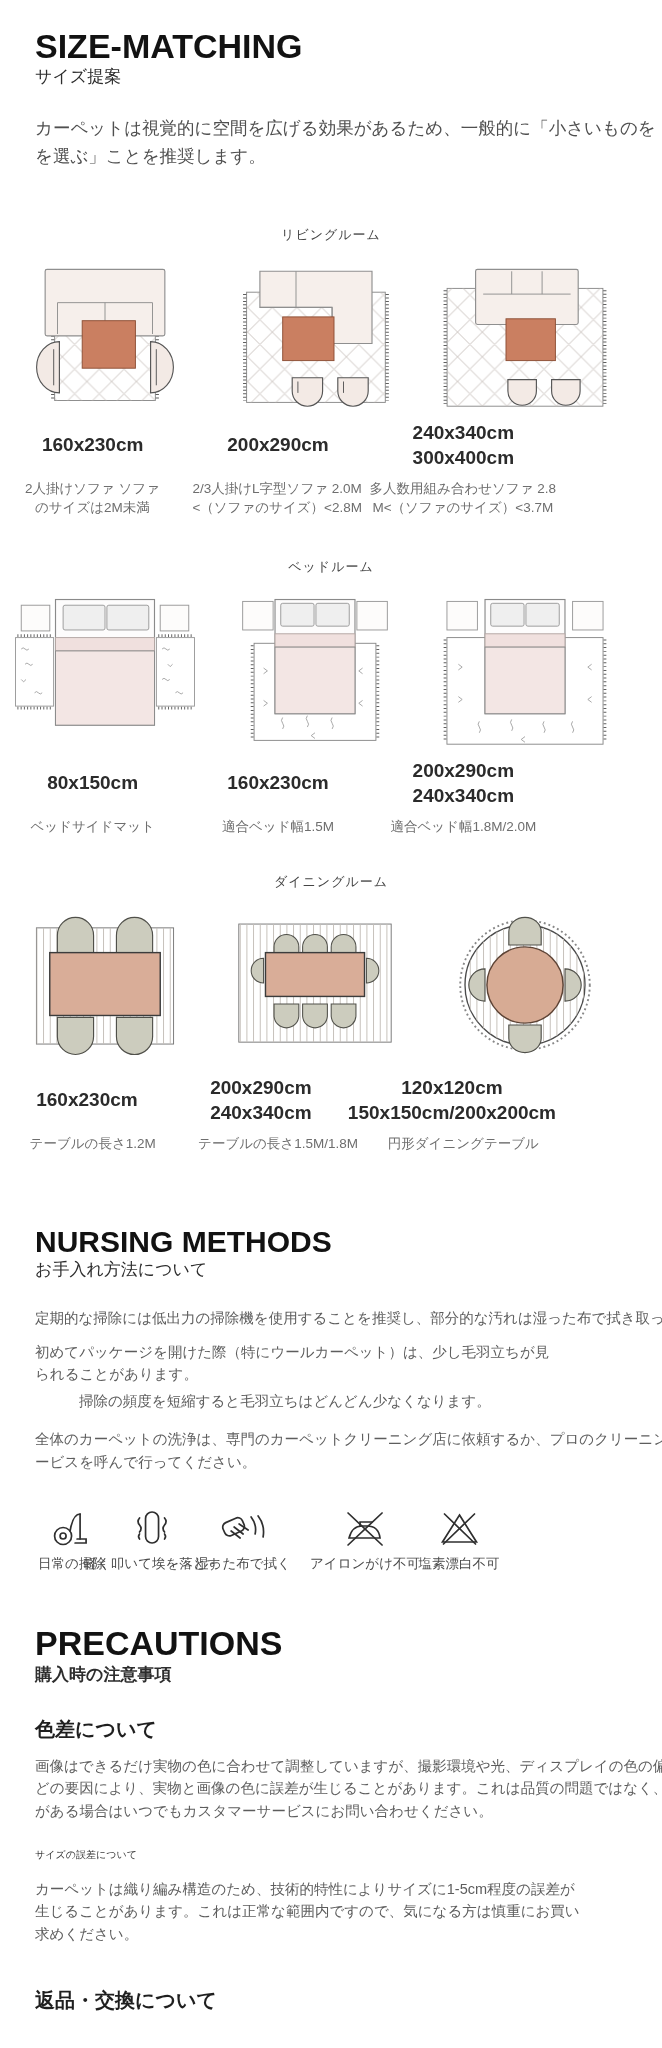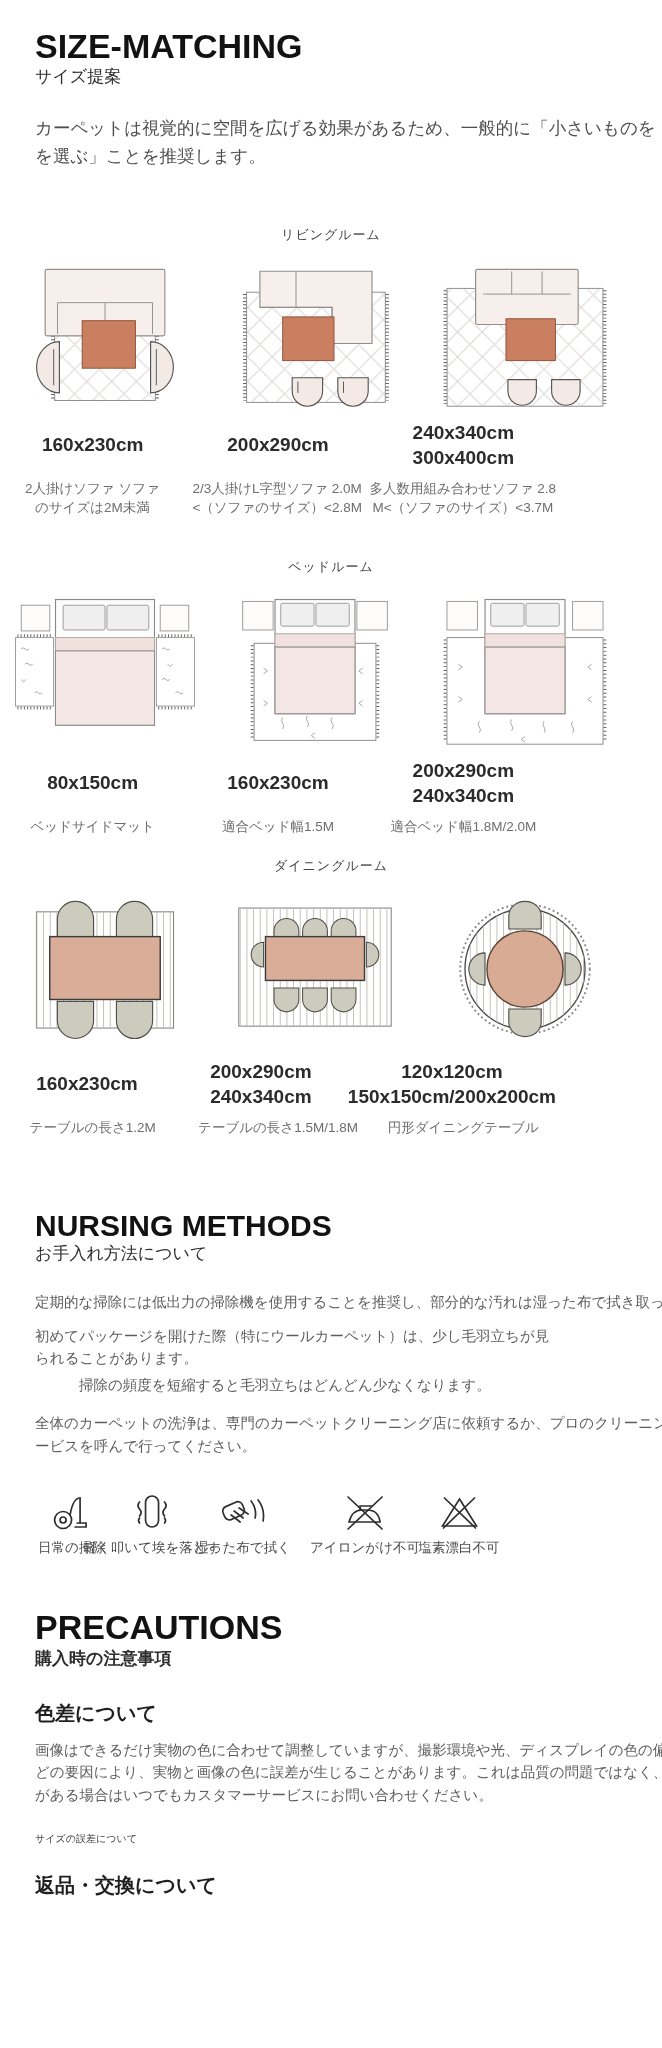--- a/index.html
+++ b/index.html
@@ -235,21 +235,21 @@
       </div>
     <div class="cell">
         <span class="desc-txt">適合ベッド幅1.5M</span>
       </div>
     <div class="cell">
         <span class="desc-txt">適合ベッド幅1.8M/2.0M</span>
       </div>
   </div>
 </div>
 
-<div style="margin-top:20px;">
+<div style="margin-top:36px;">
   <div class="room-label">ダイニングルーム</div>
   <div class="dgrid" style="margin-top:14px;">
     <div class="cell">
         <svg class="diagram" width="210" height="160" viewBox="0 0 220 168">
       <defs>
             <pattern id="sD1" width="7" height="8" patternUnits="userSpaceOnUse">
               <path d="M3.5 0 V8" stroke="#c4beb8" stroke-width="1"></path>
             </pattern>
           </defs>
       <rect x="38" y="24" width="144" height="122" fill="#ffffff" stroke="#777"></rect>
@@ -393,20 +393,23 @@
 
   <div style="margin-top:30px;">
     <div class="sec-h">色差について</div>
     <div class="body-txt" style="margin-top:12px;">画像はできるだけ実物の色に合わせて調整していますが、撮影環境や光、ディスプレイの色の偏差な
 どの要因により、実物と画像の色に誤差が生じることがあります。これは品質の問題ではなく、疑問
 がある場合はいつでもカスタマーサービスにお問い合わせください。</div>
   </div>
 
   <div style="margin-top:26px;">
     <div class="sec-h small">サイズの誤差について</div>
-  </div>
-
-  <div style="margin-top:26px;">
+    <div class="body-txt" style="margin-top:16px;">カーペットは織り編み構造のため、技術的特性によりサイズに1-5cm程度の誤差が
+生じることがあります。これは正常な範囲内ですので、気になる方は慎重にお買い
+求めください。</div>
+  </div>
+
+  <div style="margin-top:42px;">
     <div class="sec-h">返品・交換について</div>
 
   </div>
 
 </div>
 
 </body></html>

